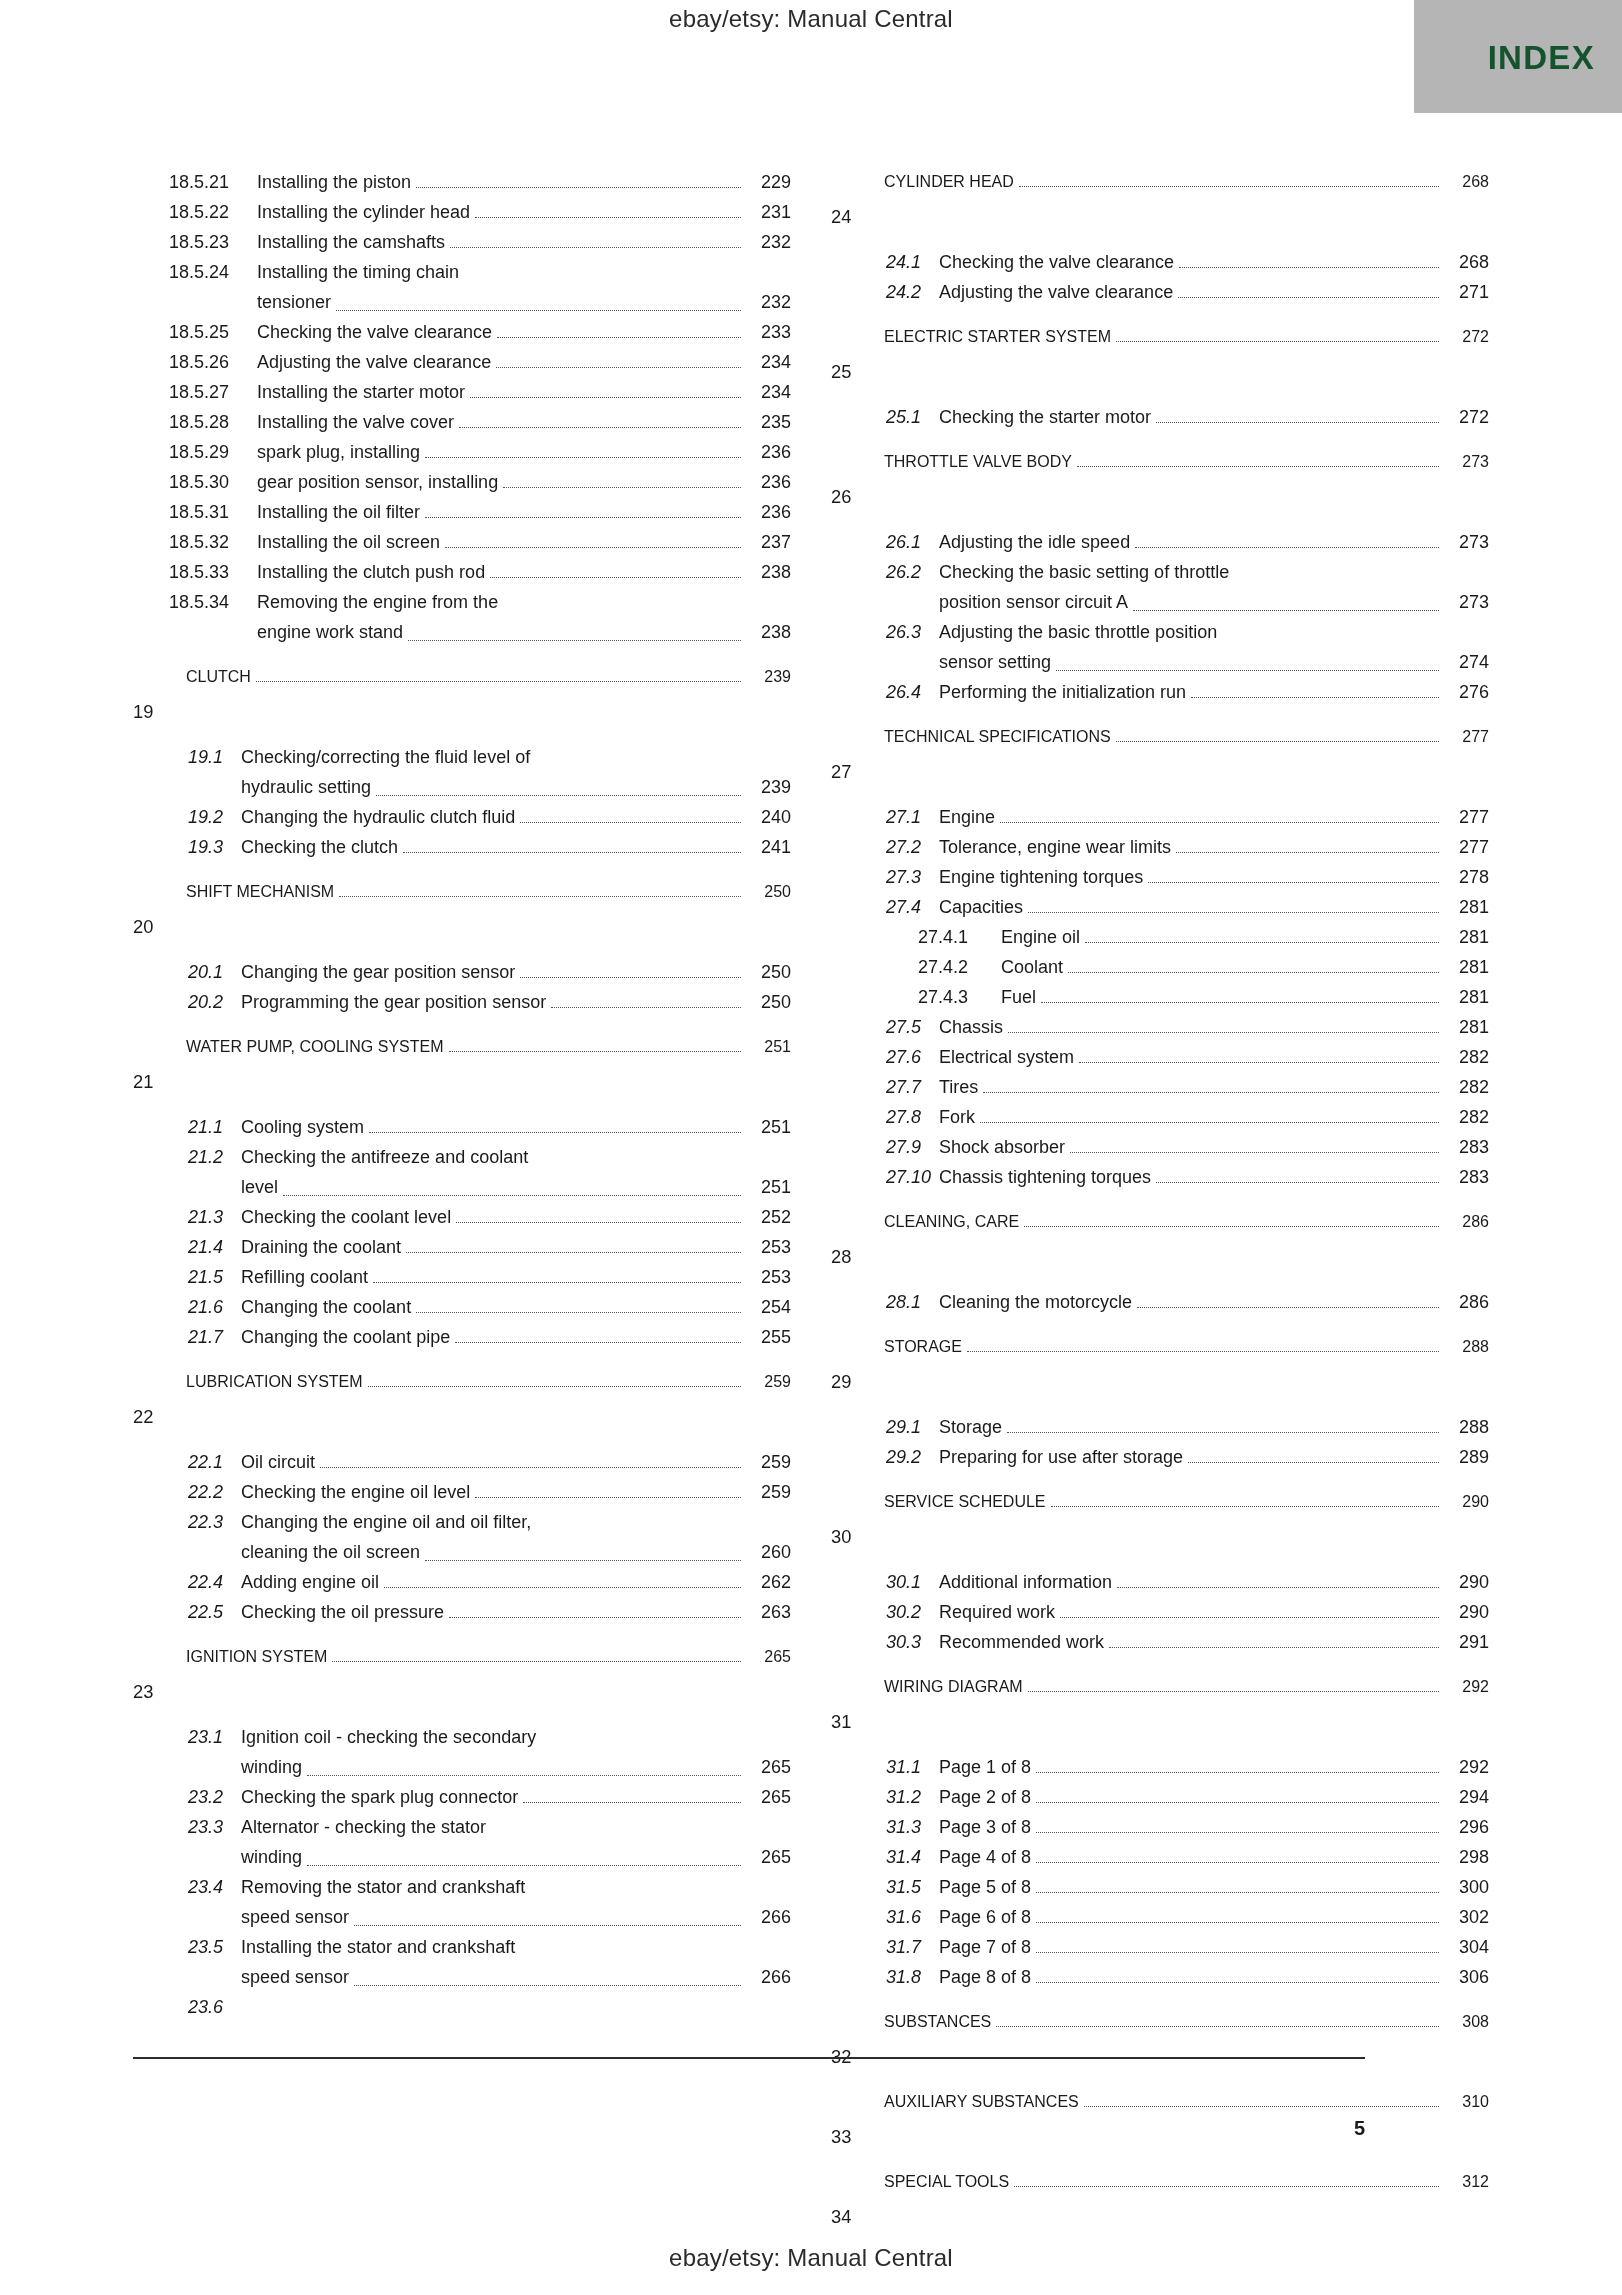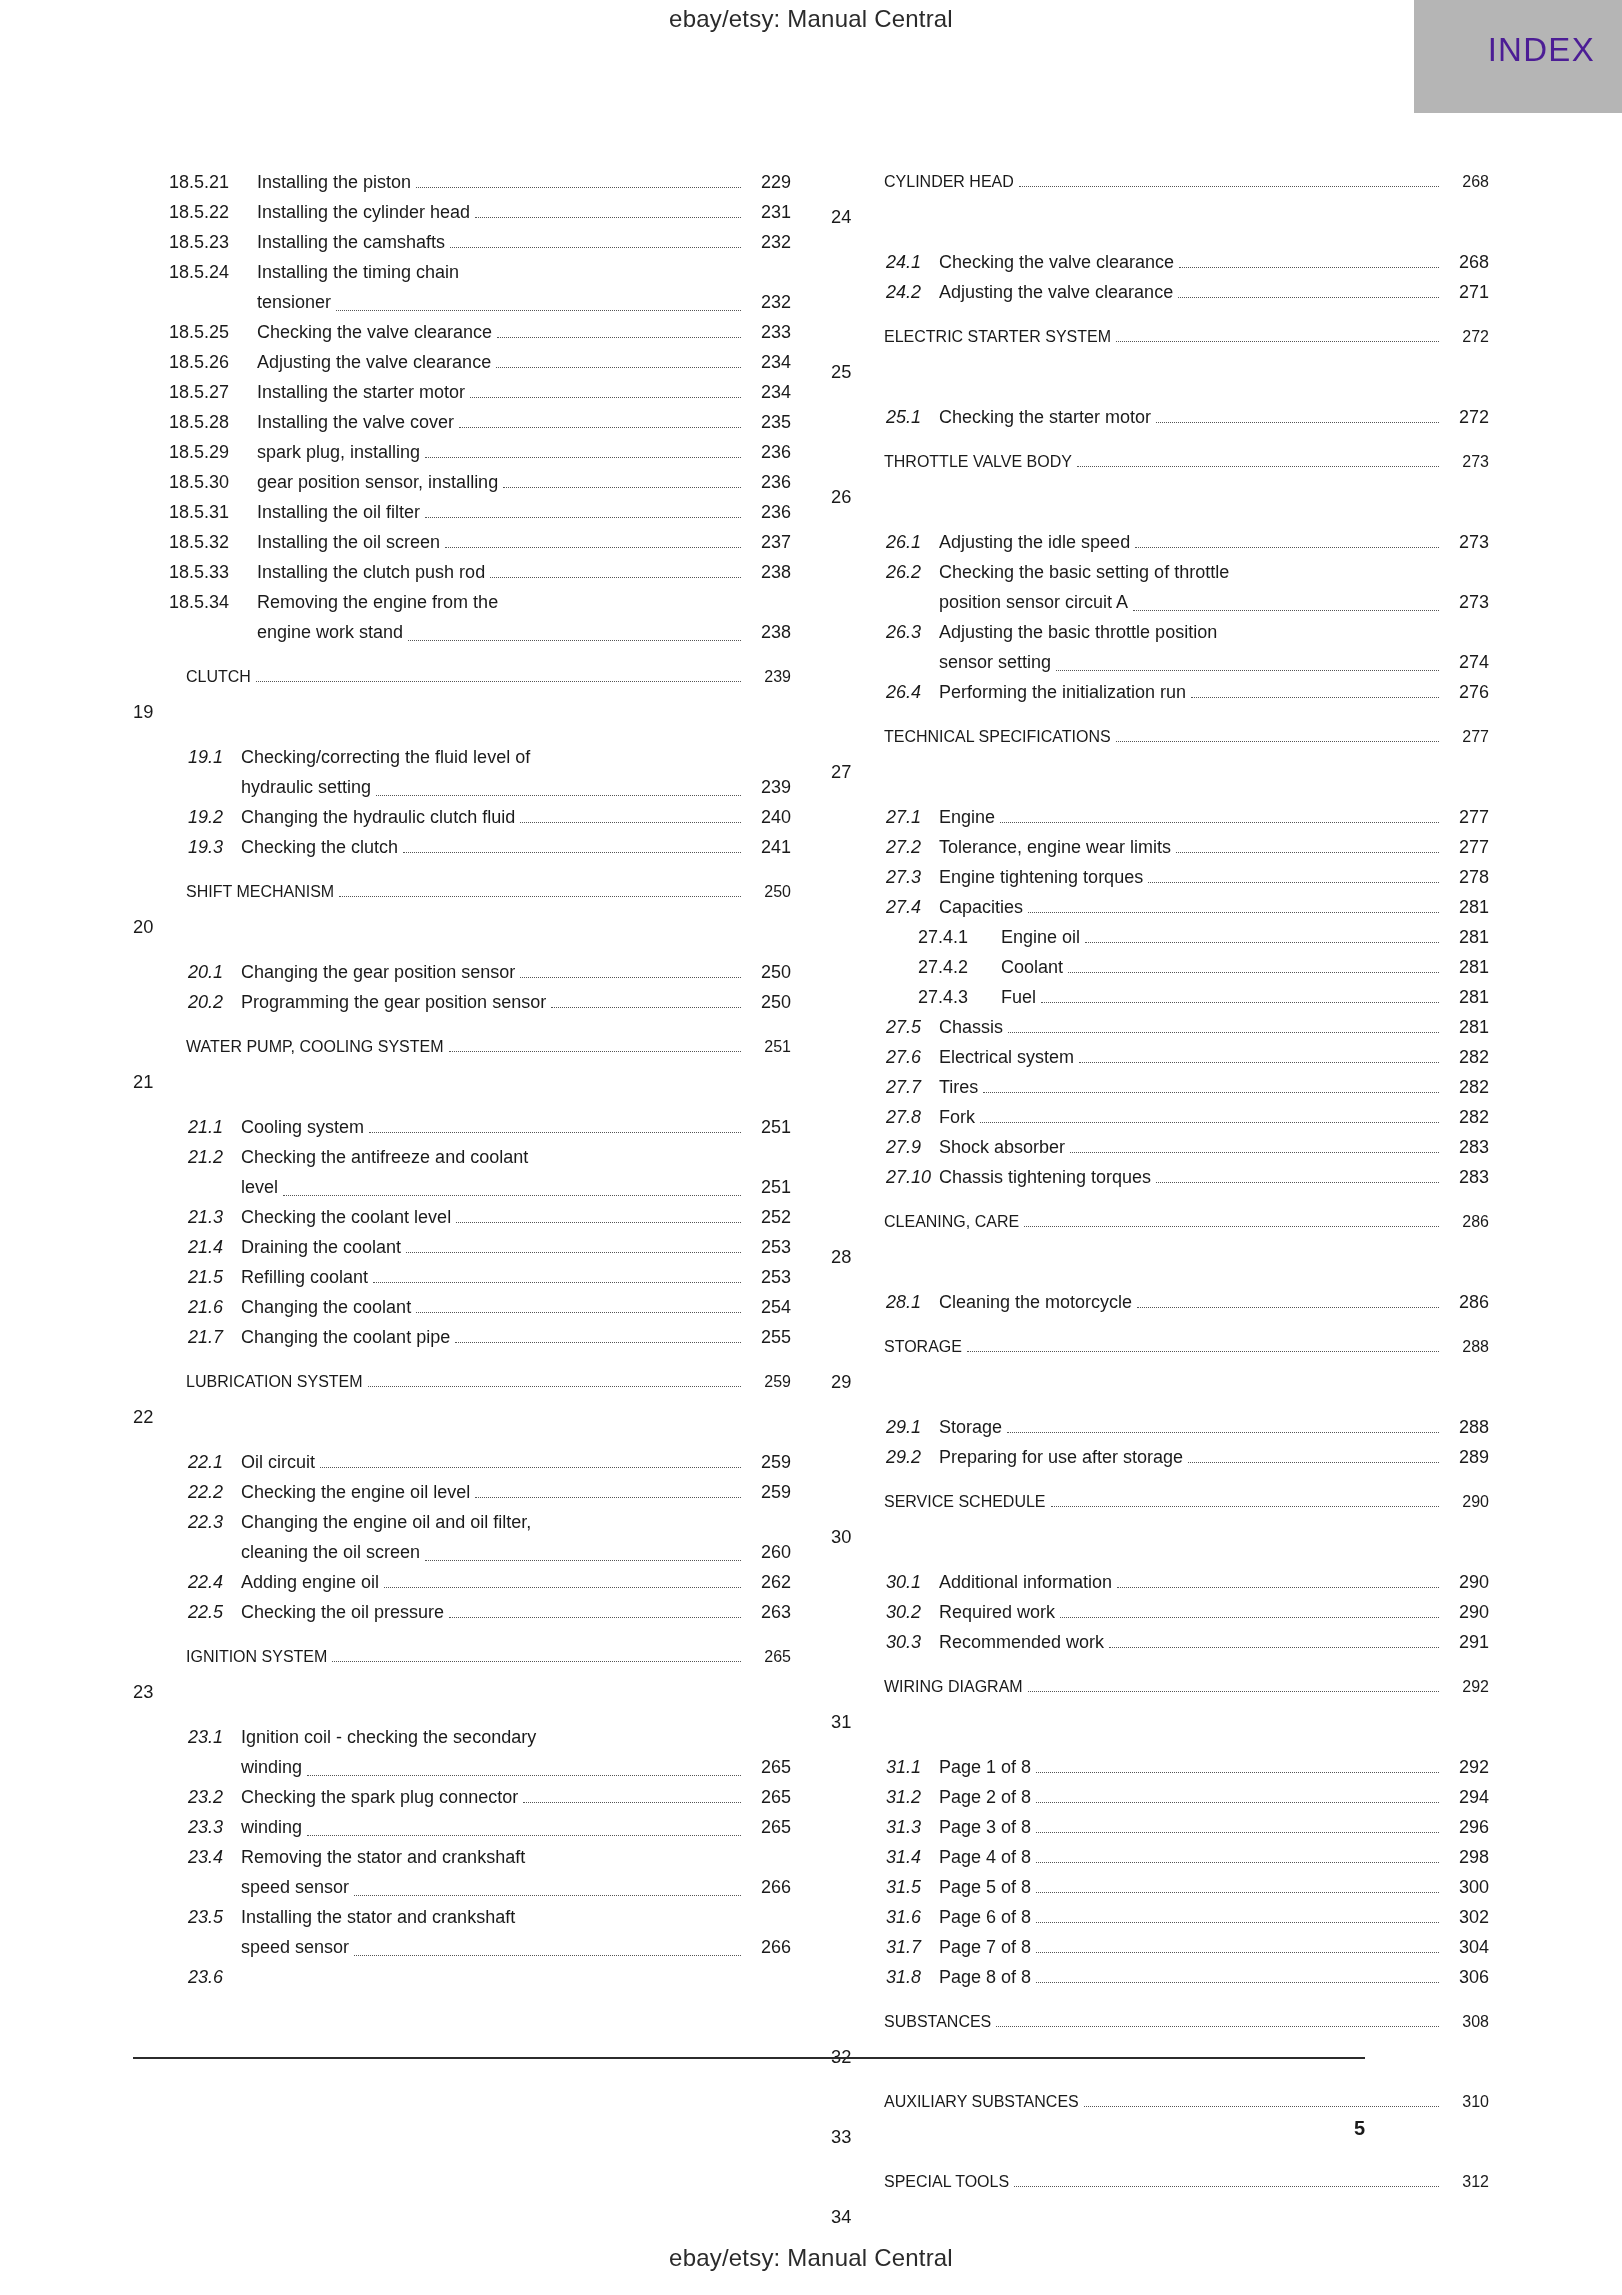--- a/index.html
+++ b/index.html
@@ -40,24 +40,24 @@
     top: 0;
     right: 0;
     width: 208px;
     height: 113px;
     background: #b5b5b5;
     box-sizing: border-box;
   }
   .index-tab span {
     position: absolute;
     right: 27px;
-    top: 31px;
+    top: 39px;
     font-size: 33px;
-    font-weight: normal;
-    color: #4c1d95;
+    font-weight: bold;
+    color: #14532d;
     letter-spacing: 1.3px;
   }
   .page {
     position: absolute;
     top: 167px;
     left: 133px;
     width: 1359px;
     height: 1984px;
   }
   .columns {
@@ -469,20 +469,21 @@
           <div class="num">23.2</div>
           <div class="body">
             <span class="title">Checking the spark plug connector</span>
             <span class="leader"></span>
             <span class="pg">265</span>
           </div>
         </div>
         <div class="row lvl-sub wrap">
           <div class="num">23.3</div>
           <div class="body">
+            <div class="line1">Alternator - checking the stator</div>
             <div class="line2">
               <span class="title">winding</span>
               <span class="leader"></span>
               <span class="pg">265</span>
             </div>
           </div>
         </div>
         <div class="row lvl-sub wrap">
           <div class="num">23.4</div>
           <div class="body">

